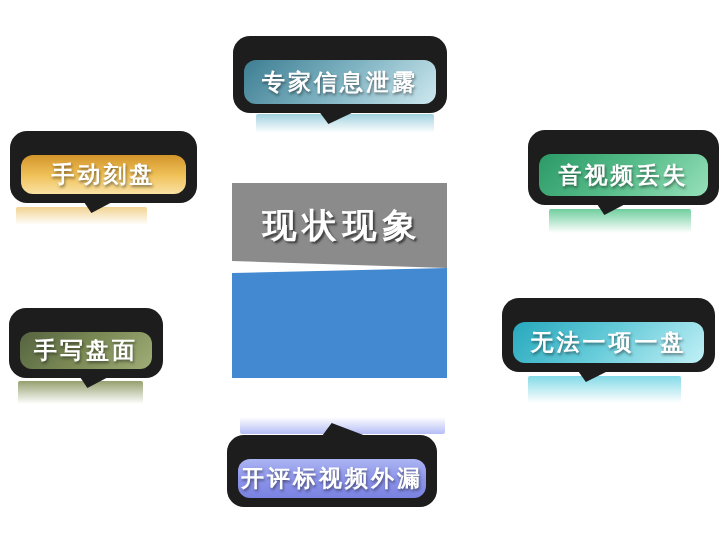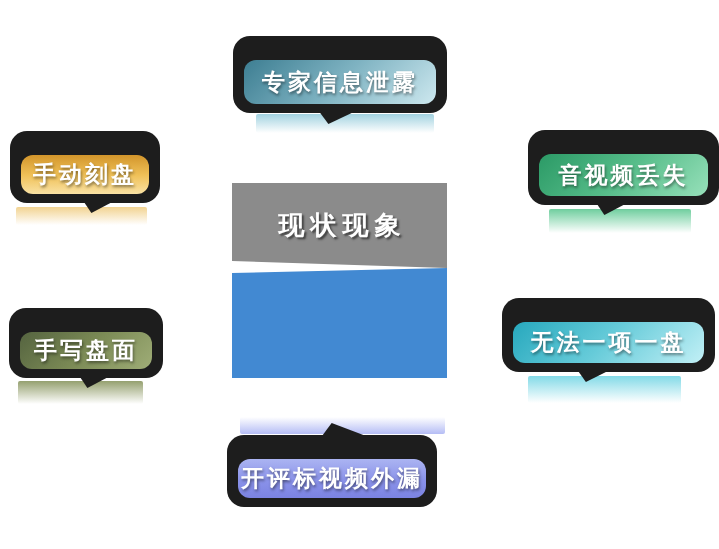--- a/index.html
+++ b/index.html
@@ -9,21 +9,21 @@
   }
 
   
   .center-top{
     position:absolute;left:232px;top:183px;width:215px;height:85px;
     background:#8b8b8b;
     clip-path:polygon(0 0,100% 0,100% 100%,0 calc(100% - 7px));
     display:flex;align-items:center;justify-content:center;
   }
   .center-top .center-label{
-    color:#ffffff;font-size:26px;font-weight:bold;letter-spacing:6px;
+    color:#ffffff;font-size:34px;font-weight:bold;letter-spacing:6px;
     text-shadow:2px 2px 2px rgba(40,40,40,.75);
     padding-left:6px; 
   }
   .center-bottom{
     position:absolute;left:232px;top:268px;width:215px;height:110px;
     background:#4289d2;
     clip-path:polygon(0 5px,100% 0,100% 100%,0 100%);
   }
 
   
@@ -49,21 +49,21 @@
   .reflection{position:absolute;z-index:1;border-radius:2px;}
 
   
   .b1{left:233px;top:36px;width:214px;height:77px;}
   .b1 .inner{background:linear-gradient(135deg,#3d7e92 0%,#7fb3c2 50%,#cde8ef 100%);}
   .b1 .tail{left:85px;top:74px;width:40px;height:14px;}
   .b1 .reflection{left:23px;top:78px;width:178px;height:19px;
     background:linear-gradient(to bottom,#a2d2e0,rgba(255,255,255,0));}
 
   
-  .b2{left:10px;top:131px;width:150px;height:72px;}
+  .b2{left:10px;top:131px;width:150px;height:72px;padding-left:37px;}
   .b2 .inner{background:linear-gradient(180deg,#d2952b 0%,#f0c158 52%,#f9e2a4 100%);}
   .b2 .tail{left:72px;top:68px;width:36px;height:14px;}
   .b2 .reflection{left:6px;top:76px;width:131px;height:18px;
     background:linear-gradient(to bottom,#f2d391,rgba(255,255,255,0));}
 
   
   .b3{left:528px;top:130px;width:191px;height:75px;}
   .b3 .inner{background:linear-gradient(135deg,#2b9a66 0%,#57bd8a 50%,#97e0ba 100%);}
   .b3 .tail{left:67px;top:71px;width:36px;height:14px;}
   .b3 .reflection{left:21px;top:79px;width:142px;height:24px;

